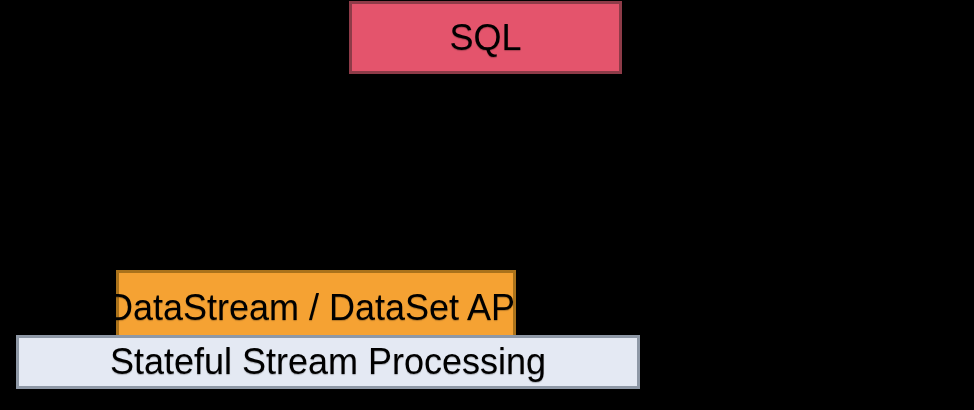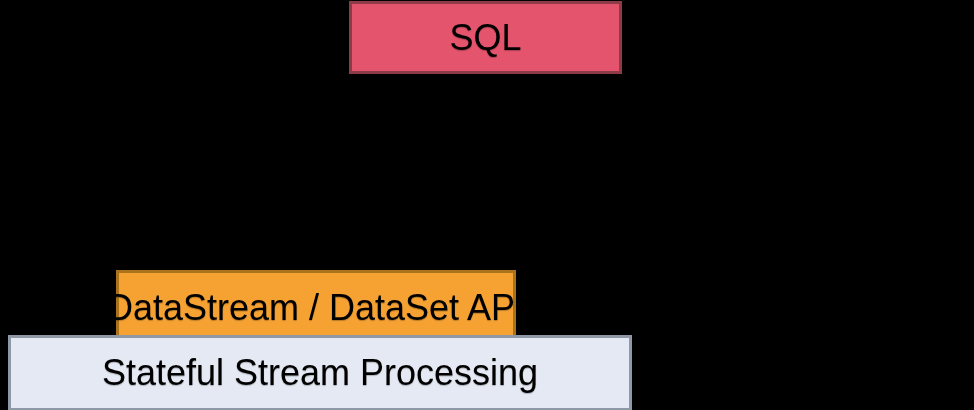--- a/index.html
+++ b/index.html
@@ -31,21 +31,21 @@
     font-size: 36px;
     line-height: 1;
     color: #000000;
     white-space: nowrap;
     text-shadow: 0 1px 1px rgba(0,0,0,0.25);
   }
   
   .pos-sql        { left: 349px; top: 1px;   width: 273px; height: 73px; }
   .pos-table      { left: 222px; top: 112px; width: 400px; height: 75px; }
   .pos-datastream { left: 116px; top: 222px; width: 400px; height: 76px; margin-top: 48px; }
-  .pos-stateful   { left: 8px;   top: 335px; width: 624px; height: 76px; }
+  .pos-stateful   { left: 16px;   top: 335px; width: 624px; height: 54px; }
 </style>
 </head>
 <body style="background-color: rgb(0, 0, 0);">
 
 <div class="canvas">
 
   <div class="layer pos-sql" style="background-color: rgb(228, 84, 108); border-color: rgb(142, 59, 72);">
     <span class="layer-label">SQL</span>
   </div>
 

